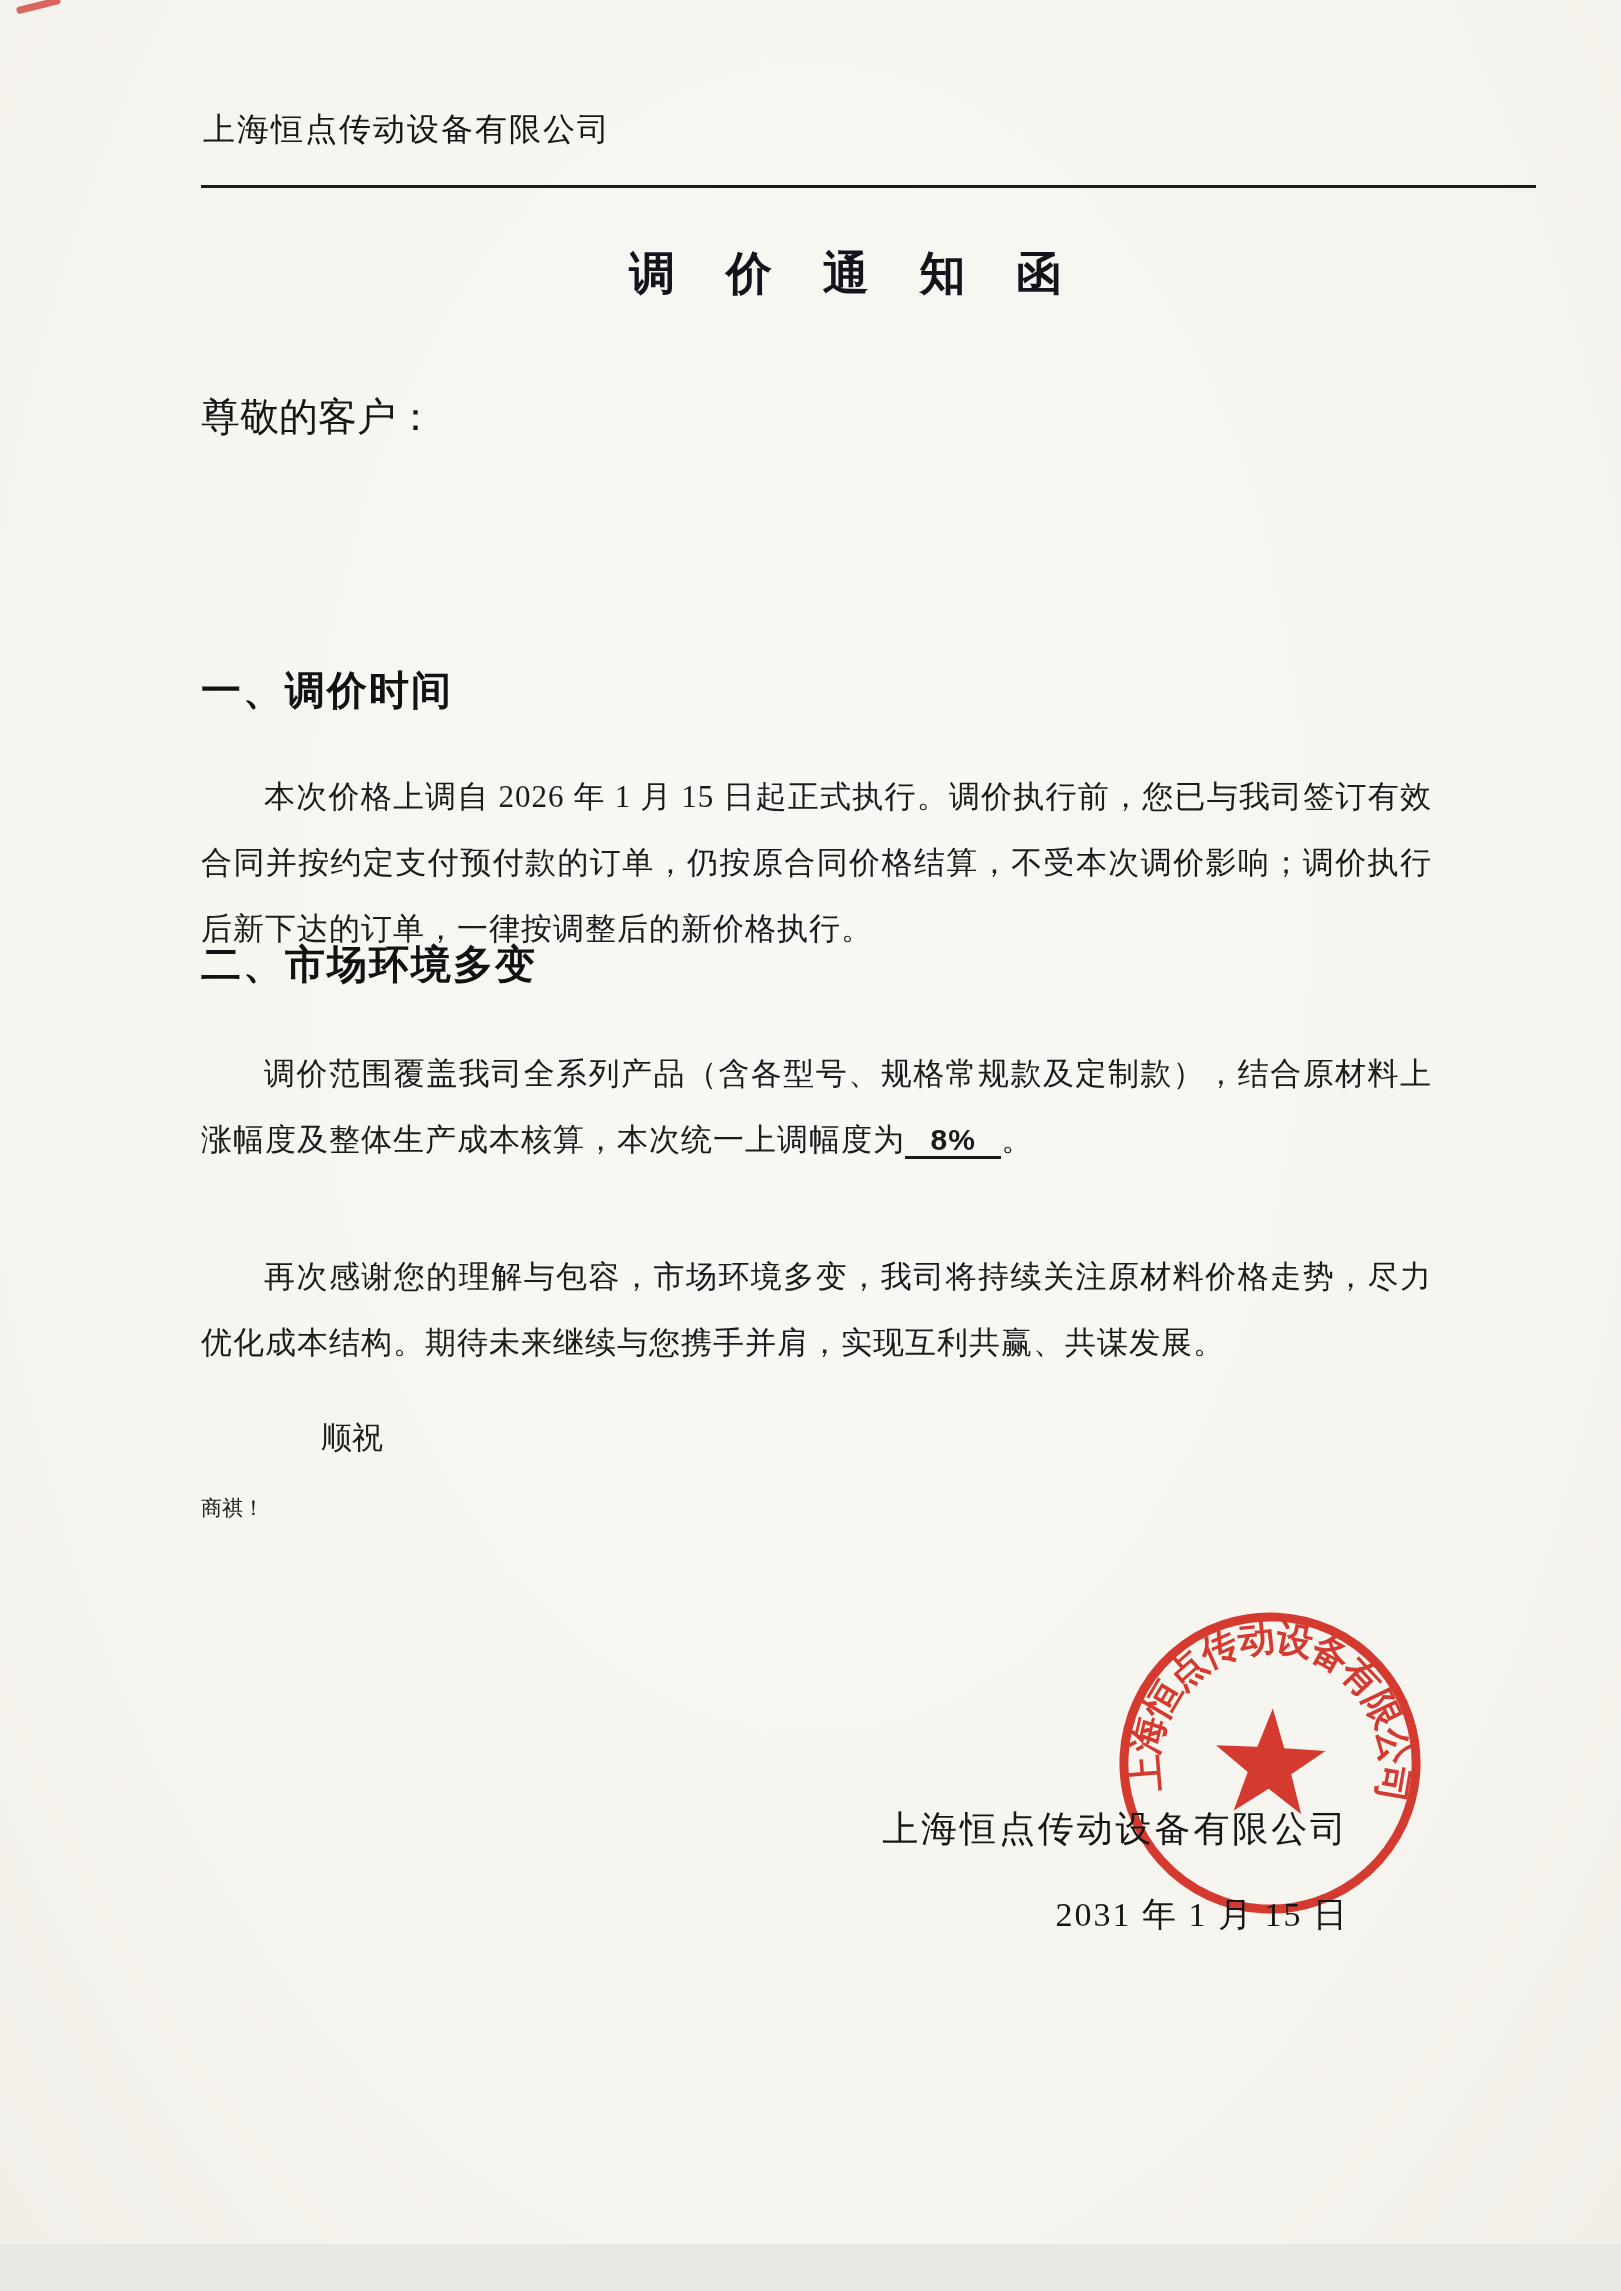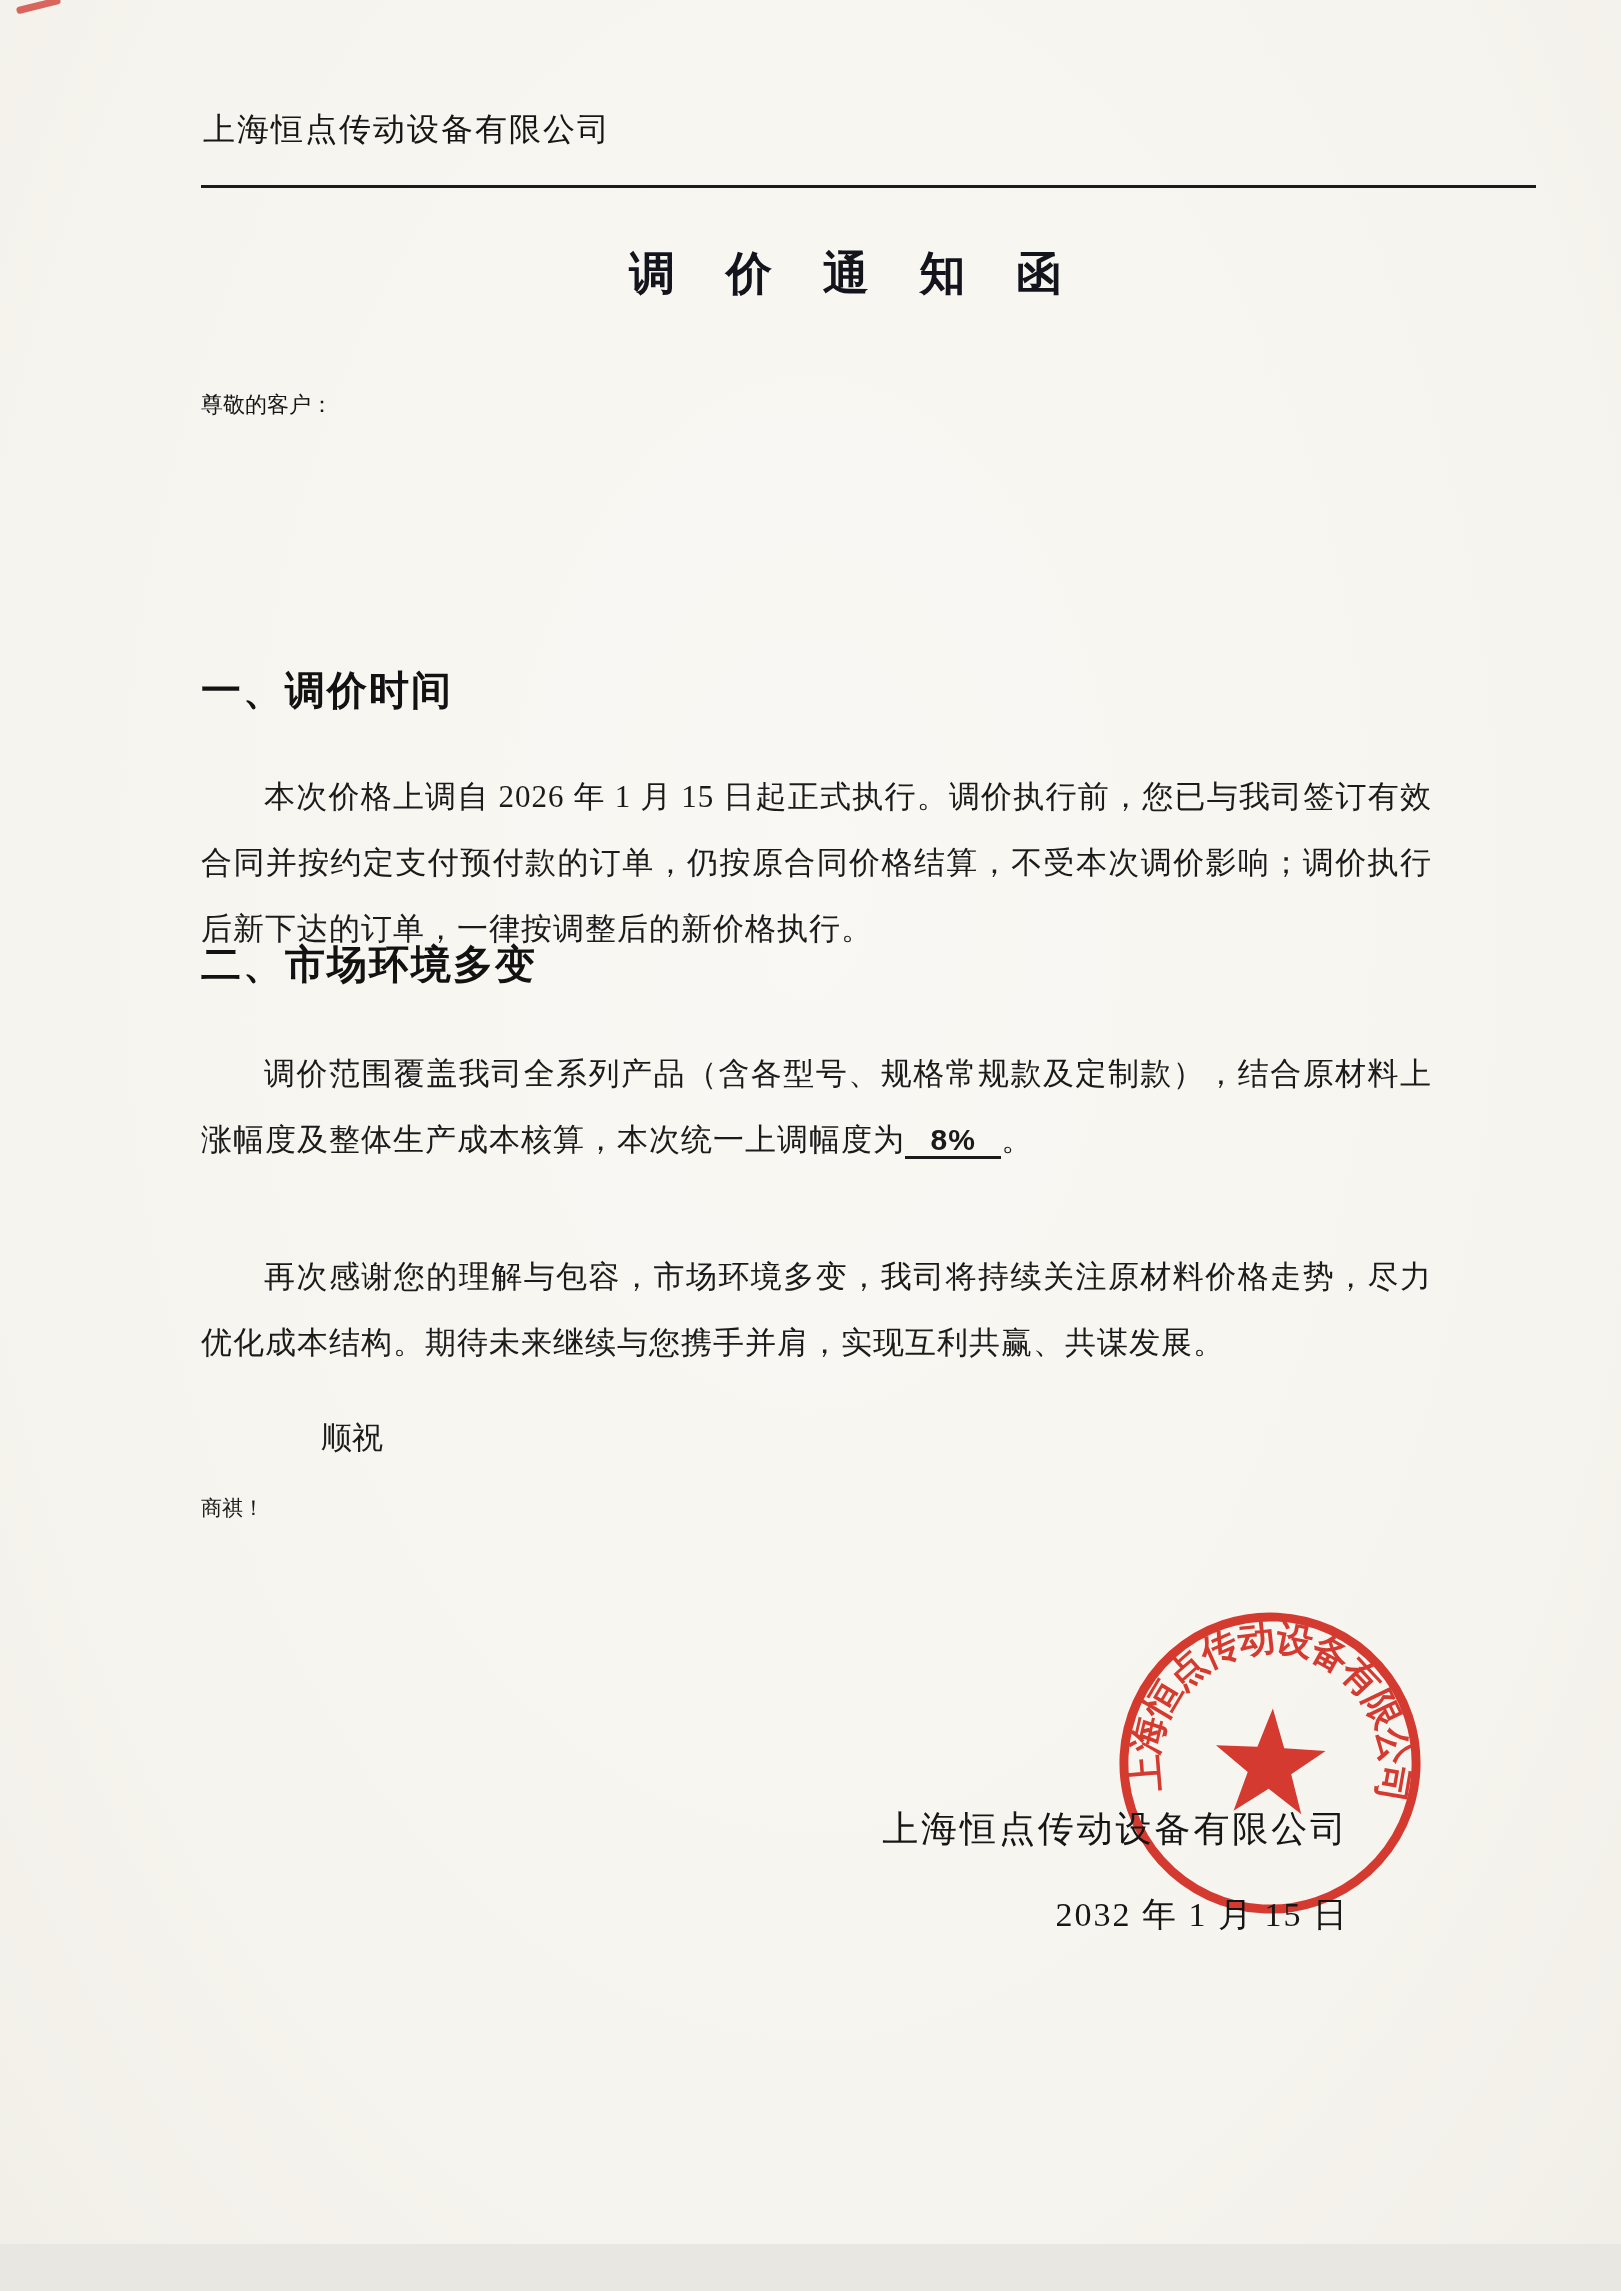--- a/index.html
+++ b/index.html
@@ -48,21 +48,21 @@
     font-size:46px;
     font-weight:bold;
     letter-spacing:19.6px;
     color:#14141c;
     white-space:nowrap;
     padding-left:45px;
   }
   .salutation{
     position:absolute;
     left:201px; top:390px;
-    font-size:22px;
+    font-size:39px;
     color:#161616;
   }
   .para{
     position:absolute;
     left:201px;
     width:1231px;
     font-size:31px;
     line-height:66px;
     text-align:justify;
     text-indent:63px;
@@ -164,16 +164,16 @@
     <defs>
       <path id="sealTextArc" d="M 51.9 193 A 113 113 0 1 1 268.1 193" fill="none"></path>
     </defs>
     <text font-size="37" fill="#d92b20" font-weight="bold" font-family="'Liberation Sans','DejaVu Sans',sans-serif">
       <textPath href="#sealTextArc" startOffset="0" textLength="420" lengthAdjust="spacing">上海恒点传动设备有限公司</textPath>
     </text>
   </svg>
 
   <div class="signature">上海恒点传动设备有限公司</div>
 
-  <div class="sign-date">2032 年 1 月 15 日</div>
+  <div class="sign-date">2031 年 1 月 15 日</div>
 
 </div>
 
 
 </body></html>

